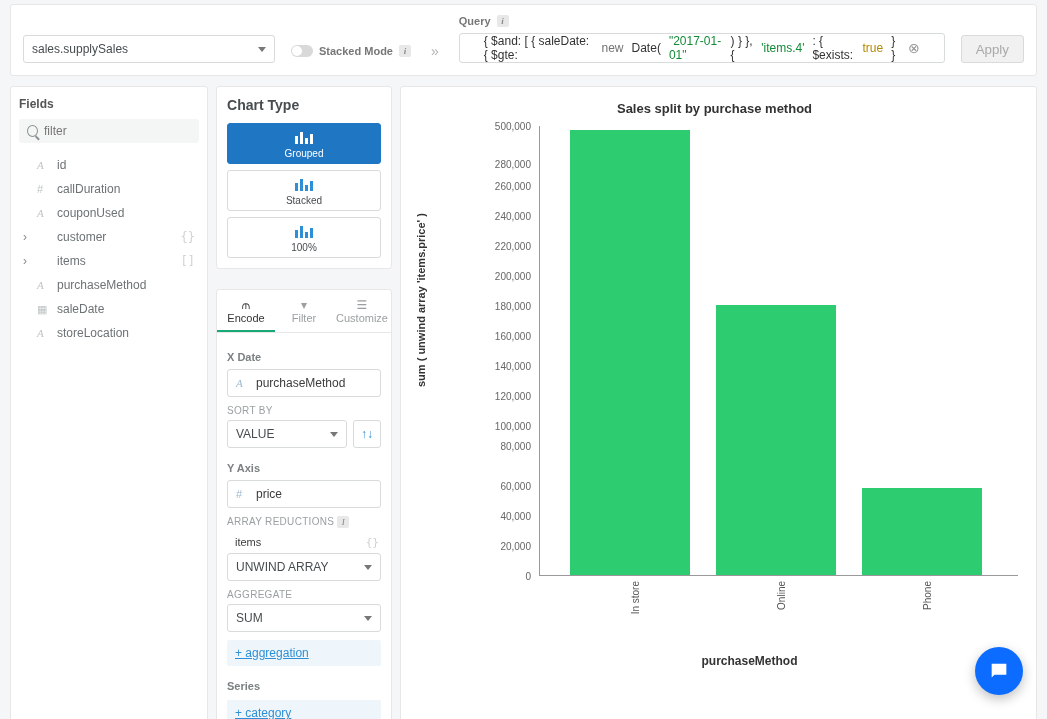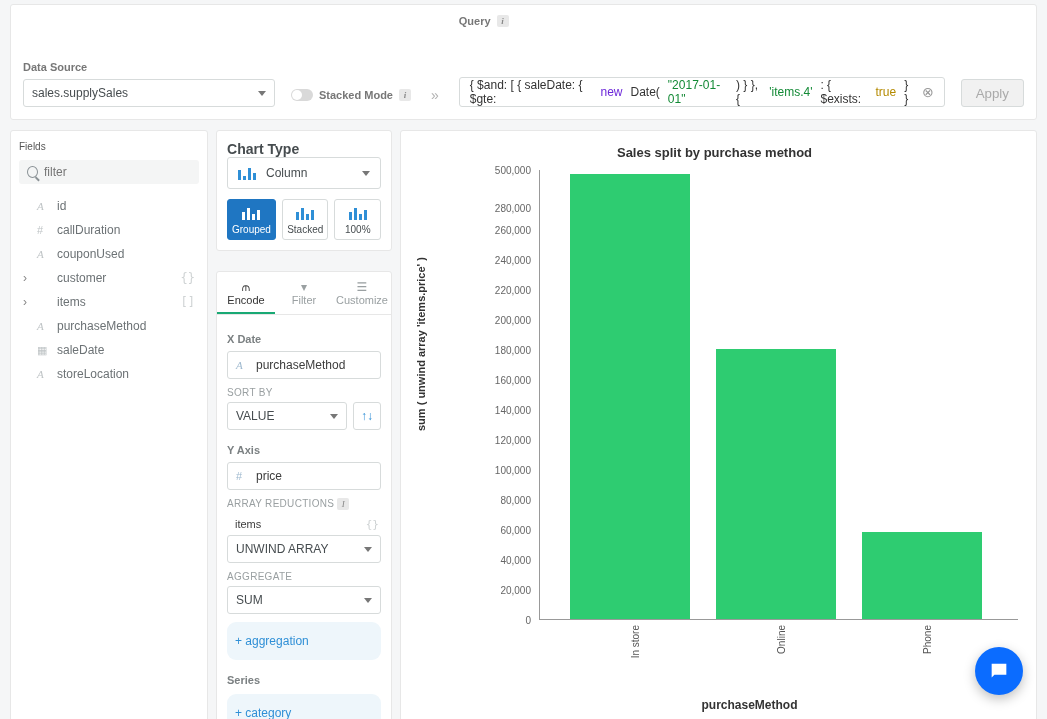--- a/index.html
+++ b/index.html
@@ -5,45 +5,45 @@
 * { box-sizing: border-box; margin: 0; padding: 0; font-family: -apple-system, BlinkMacSystemFont, "Helvetica Neue", Arial, sans-serif; }
 body { background: #f5f6f7; font-size: 12px; color: #464c4f; width: 1047px; }
 .topbar { background: #fff; border: 1px solid #e7e7e7; border-radius: 3px; margin: 4px 10px 10px 10px; padding: 10px 12px 12px 12px; display: flex; gap: 16px; align-items: flex-end; }
 .ctl-group { display: flex; flex-direction: column; gap: 6px; }
 .label { font-size: 11px; color: #777; font-weight: 600; display: flex; align-items: center; gap: 6px; }
 .info-icon { display:inline-block; width:12px; height:12px; border-radius:2px; background:#e8e8e8; color:#888; font-size:9px; text-align:center; line-height:12px; font-style:italic; font-family:Georgia,serif; }
 .select { background:#fff; border:1px solid #d7dbdb; border-radius:3px; height:28px; display:flex; align-items:center; padding:0 8px; justify-content:space-between; cursor:pointer; }
 .caret { border-left:4px solid transparent; border-right:4px solid transparent; border-top:5px solid #777; }
 .toggle { width:22px; height:12px; border-radius:6px; background:#d9d9d9; position:relative; display:inline-block; }
 .toggle::after { content:""; position:absolute; width:10px; height:10px; background:#fff; border-radius:50%; top:1px; left:1px; }
-.querybox { flex:1; background:#fff; border:1px solid #d7dbdb; border-radius:3px; height:28px; display:flex; align-items:center; padding:0 10px; font-family:Menlo,Consolas,monospace; font-size:12px; color:#333; gap:8px;margin-top:44px; }
+.querybox { flex:1; background:#fff; border:1px solid #d7dbdb; border-radius:3px; height:28px; display:flex; align-items:center; padding:0 24px; font-family:Menlo,Consolas,monospace; font-size:12px; color:#333; gap:8px; }
 .querybox .brace{ color:#333; }
 .querybox .str{ color:#138a36; }
-.querybox .kw{ color:#6d28d9; }
+.querybox .kw{ color:#737373; }
 .querybox .true{ color:#b48a00; }
 .querybox .close-x{ margin-left:auto; color:#999; cursor:pointer; font-size:14px; }
 .btn-apply { height:28px; padding:0 14px; border:1px solid #d7dbdb; background:#f1f1f1; color:#aaa; border-radius:3px; cursor:pointer; }
 .chev-expand { color:#b2b2b2; font-size:14px; padding:0 4px 4px 4px; cursor:pointer; }
 .main { display:flex; gap:8px; padding:0 10px 10px 10px; }
 .panel { background:#fff; border:1px solid #e7e7e7; border-radius:3px; }
 .fields { width:198px; padding:10px 8px; }
-.fields h3, .encode h3 { font-size:10px; font-weight:400; color:#555; margin-bottom:8px; }
+.fields h3, .encode h3 { font-size:12px; font-weight:700; color:#555; margin-bottom:8px; }
 .search { display:flex; align-items:center; gap:6px; background:#f4f5f5; border-radius:3px; padding:5px 8px; margin-bottom:10px; }
 .search input { border:none; background:transparent; outline:none; font-size:12px; color:#555; width:100%; }
 .field-row { display:flex; align-items:center; gap:6px; padding:5px 4px; font-size:12px; color:#6c7275; cursor:pointer; }
 .field-row .exp { width:8px; color:#888; }
 .ficon { width:14px; color:#bfc4c6; font-size:11px; }
 .ficon.A { font-family:Georgia,serif; font-style:italic; }
 .field-row .brc { margin-left:auto; color:#cfd3d4; font-family:monospace; }
 .midcol { width:176px; display:flex; flex-direction:column; gap:20px; }
 .charttype { padding:10px; }
 .ct-select { border:1px solid #d7dbdb; border-radius:3px; height:32px; display:flex; align-items:center; padding:0 10px; gap:10px; cursor:pointer; }
 .mini-bars { display:flex; align-items:flex-end; gap:2px; height:14px; }
 .mini-bars span{ width:3px; background:#2f8fd6; display:block; }
-.ct-options { display:flex; gap:6px; margin-top:10px; }
+.ct-options { display:flex; gap:6px; margin-top:10px;flex-direction:column; }
 .ct-opt { flex:1; border:1px solid #d7dbdb; border-radius:3px; padding:6px 4px 4px 4px; text-align:center; cursor:pointer; }
 .ct-opt.active { background:#1f76c2; border-color:#1f76c2; color:#fff; }
 .ct-opt .mini-bars span{ background:#2f8fd6; }
 .ct-opt.active .mini-bars span{ background:#fff; }
 .ct-opt .lbl{ font-size:10px; margin-top:4px; display:block; }
 .showall { text-align:center; padding:10px 0 2px; font-size:11px; color:#2f8fd6; cursor:pointer; }
 .encode { padding:0 0 10px 0; flex:1; }
 .tabs { display:flex; border-bottom:1px solid #e7e7e7; }
 .tab { flex:1; text-align:center; padding:8px 0 6px; font-size:11px; color:#9aa0a2; cursor:pointer; }
 .tab.active { color:#333; border-bottom:2px solid #19a974; }
@@ -53,44 +53,41 @@
 .sec-title { font-size:11px; color:#7b8082; font-weight:600; margin:8px 0 6px; }
 .chip { border:1px solid #d7dbdb; border-radius:3px; padding:6px 8px; display:flex; align-items:center; gap:6px; font-size:12px; color:#3c3c3c; background:#fff; }
 .chip .ficon{ color:#9fb9cf; }
 .sublabel { font-size:10px; color:#9aa0a2; letter-spacing:.3px; margin:8px 0 4px; text-transform:uppercase; }
 .row-pair{ display:flex; gap:6px; }
 .row-pair .select{ flex:1;align-items:center; }
 .iconbtn{ width:28px; height:28px; border:1px solid #d7dbdb; border-radius:3px; display:flex; align-items:center; justify-content:center; color:#2f8fd6; cursor:pointer; background:#fff; }
 .limit-row{ display:flex; align-items:center; gap:8px; padding:6px 2px; color:#9aa0a2; font-size:10px; text-transform:uppercase; }
 .items-row{ display:flex; justify-content:space-between; padding:4px 2px 4px 8px; font-size:11px; color:#3c3c3c; }
 .items-row .brc{ color:#cfd3d4; font-family:monospace; }
-.addbar{ background:#eef6fb; color:#2f8fd6; font-size:12px; padding:12px 8px; border-radius:9px; margin-top:8px; cursor:pointer; }
+.addbar{ background:#eef6fb; color:#2f8fd6; font-size:12px; padding:6px 8px; border-radius:2px; margin-top:8px; cursor:pointer;text-decoration:underline; }
 .chartpanel { flex:1; padding:14px 18px 14px 10px; position:relative; min-height:600px; }
 .chart-title{ text-align:center; font-size:13px; font-weight:600; color:#333; margin-bottom:10px; }
 .plot { position:relative; margin-left:70px; height:470px; }
 .ylabel { position:absolute; left:14px; top:300px; transform:rotate(-90deg); transform-origin:left top; font-size:11px; font-weight:600; color:#333; white-space:nowrap; }
 .yaxis { position:absolute; left:0; top:0; height:450px; width:50px; }
 .ytick { position:absolute; right:0; font-size:10px; color:#666; transform:translateY(-50%); }
 .bars-area{ position:absolute; left:58px; right:0; top:0; height:450px; border-left:1px solid #999; border-bottom:1px solid #999; }
 .bar { position:absolute; bottom:0; background:#2ecc71; }
 .xcat { position:absolute; top:100%; font-size:10px; color:#555; transform:rotate(-90deg) translateX(-100%); transform-origin:left top; margin-top:6px; white-space:nowrap; }
 .xlabel { text-align:center; font-size:12px; font-weight:600; color:#333; margin-top:58px; margin-left:70px; }
 .fab { position:fixed; right:24px; bottom:24px; width:48px; height:48px; border-radius:50%; background:#0b6cff; display:flex; align-items:center; justify-content:center; box-shadow:0 4px 12px rgba(0,0,0,.25); cursor:pointer; }
 .fab svg{ fill:#fff; }
 .mag-icon{ width:12px; height:12px; border:1.5px solid #8a9195; border-radius:50%; position:relative; }
 .mag-icon::after{ content:""; position:absolute; width:5px; height:1.5px; background:#8a9195; bottom:-2px; right:-3px; transform:rotate(45deg); }
 </style>
 </head>
 <body>
 
 <div class="topbar">
   <div class="ctl-group" style="width:252px;">
-    <div class="label">
-        <span>Data Source</span>
-      </div>
     <div class="select">
       <span>sales.supplySales</span>
         <span class="caret"></span>
     </div>
   </div>
   <div class="ctl-group" style="padding-bottom:6px;">
     <div class="label">
       <span class="toggle"></span>
       <span>Stacked Mode</span>
       <span class="info-icon">i</span>
@@ -168,30 +165,20 @@
           <span class="exp"></span>
           <span class="ficon A">A</span>
           <span>storeLocation</span>
         </div>
       </div>
   </div>
 
   <div class="midcol">
     <div class="panel charttype">
       <h3>Chart Type</h3>
-      <div class="ct-select">
-        <span class="mini-bars">
-            <span style="height:10px"></span>
-            <span style="height:4px"></span>
-            <span style="height:12px"></span>
-            <span style="height:7px"></span>
-          </span>
-        <span>Column</span>
-        <span class="caret" style="margin-left:auto"></span>
-      </div>
       <div class="ct-options" id="ct-options">
           <div class="ct-opt active">
             <div class="mini-bars" style="justify-content:center">
               <span style="height:8px"></span>
               <span style="height:12px"></span>
               <span style="height:6px"></span>
               <span style="height:10px"></span>
             </div>
             <span class="lbl">Grouped</span>
           </div>
@@ -266,21 +253,21 @@
 
   <div class="panel chartpanel">
     <div class="chart-title">Sales split by purchase method</div>
     <div class="ylabel">sum ( unwind array 'items.price' )</div>
     <div class="plot">
       <div class="yaxis" id="yaxis">
           <div class="ytick" style="top: 450px;">0</div>
           <div class="ytick" style="top: 420px;">20,000</div>
           <div class="ytick" style="top: 390px;">40,000</div>
           <div class="ytick" style="top: 360px;">60,000</div>
-          <div class="ytick" style="top: 330px;">80,000</div>
+          <div class="ytick" style="top: 320px;">80,000</div>
           <div class="ytick" style="top: 300px;">100,000</div>
           <div class="ytick" style="top: 270px;">120,000</div>
           <div class="ytick" style="top: 240px;">140,000</div>
           <div class="ytick" style="top: 210px;">160,000</div>
           <div class="ytick" style="top: 180px;">180,000</div>
           <div class="ytick" style="top: 150px;">200,000</div>
           <div class="ytick" style="top: 120px;">220,000</div>
           <div class="ytick" style="top: 90px;">240,000</div>
           <div class="ytick" style="top: 60px;">260,000</div>
           <div class="ytick" style="top: 38px;">280,000</div>

